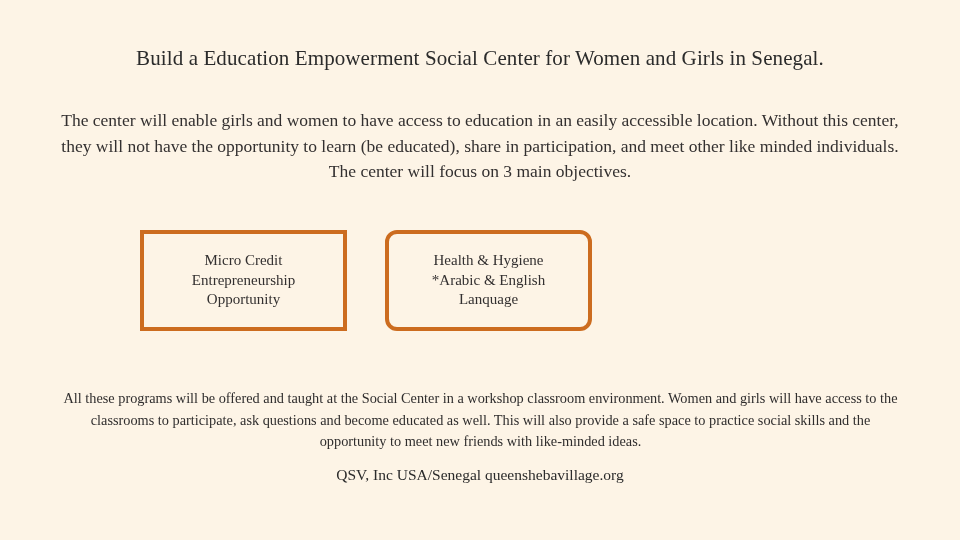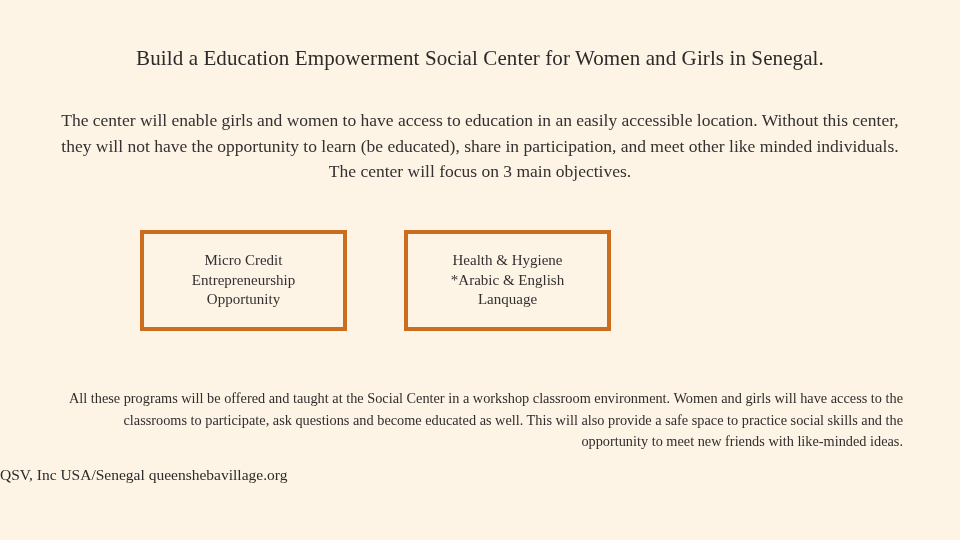--- a/index.html
+++ b/index.html
@@ -60,48 +60,49 @@
     width: 207px;
     height: 101px;
     box-sizing: border-box;
     border: 4px solid #cc6c1f;
     background: #fdf4e6;
     display: flex;
     align-items: center;
     justify-content: center;
   }
   .objective-box.b1 { left: 140px; }
-  .objective-box.b2 { left: 404px; }
+  .objective-box.b2 { left: 385px; border-radius: 12px; }
   .objective-box.b3 { left: 620px; }
 
   .objective-text {
     text-align: center;
     font-size: 15px;
     line-height: 19.5px;
     color: #333030;
     padding: 0 6px;
     white-space: pre-line;
   }
 
   .outro {
     position: absolute;
     top: 388px;
     left: 58px;
     width: 845px;
-    text-align: right;
+    text-align: center;
     font-size: 14.3px;
     line-height: 21.5px;
     color: #2f2d2d;
   }
 
   .footer {
     position: absolute;
     top: 464px;
     left: 0;
     width: 960px;
+    text-align: center;
     font-size: 15.5px;
     line-height: 22px;
     color: #2b2b2b;
   }
 </style>
 </head>
 <body>
 
 <div class="slide">
 

